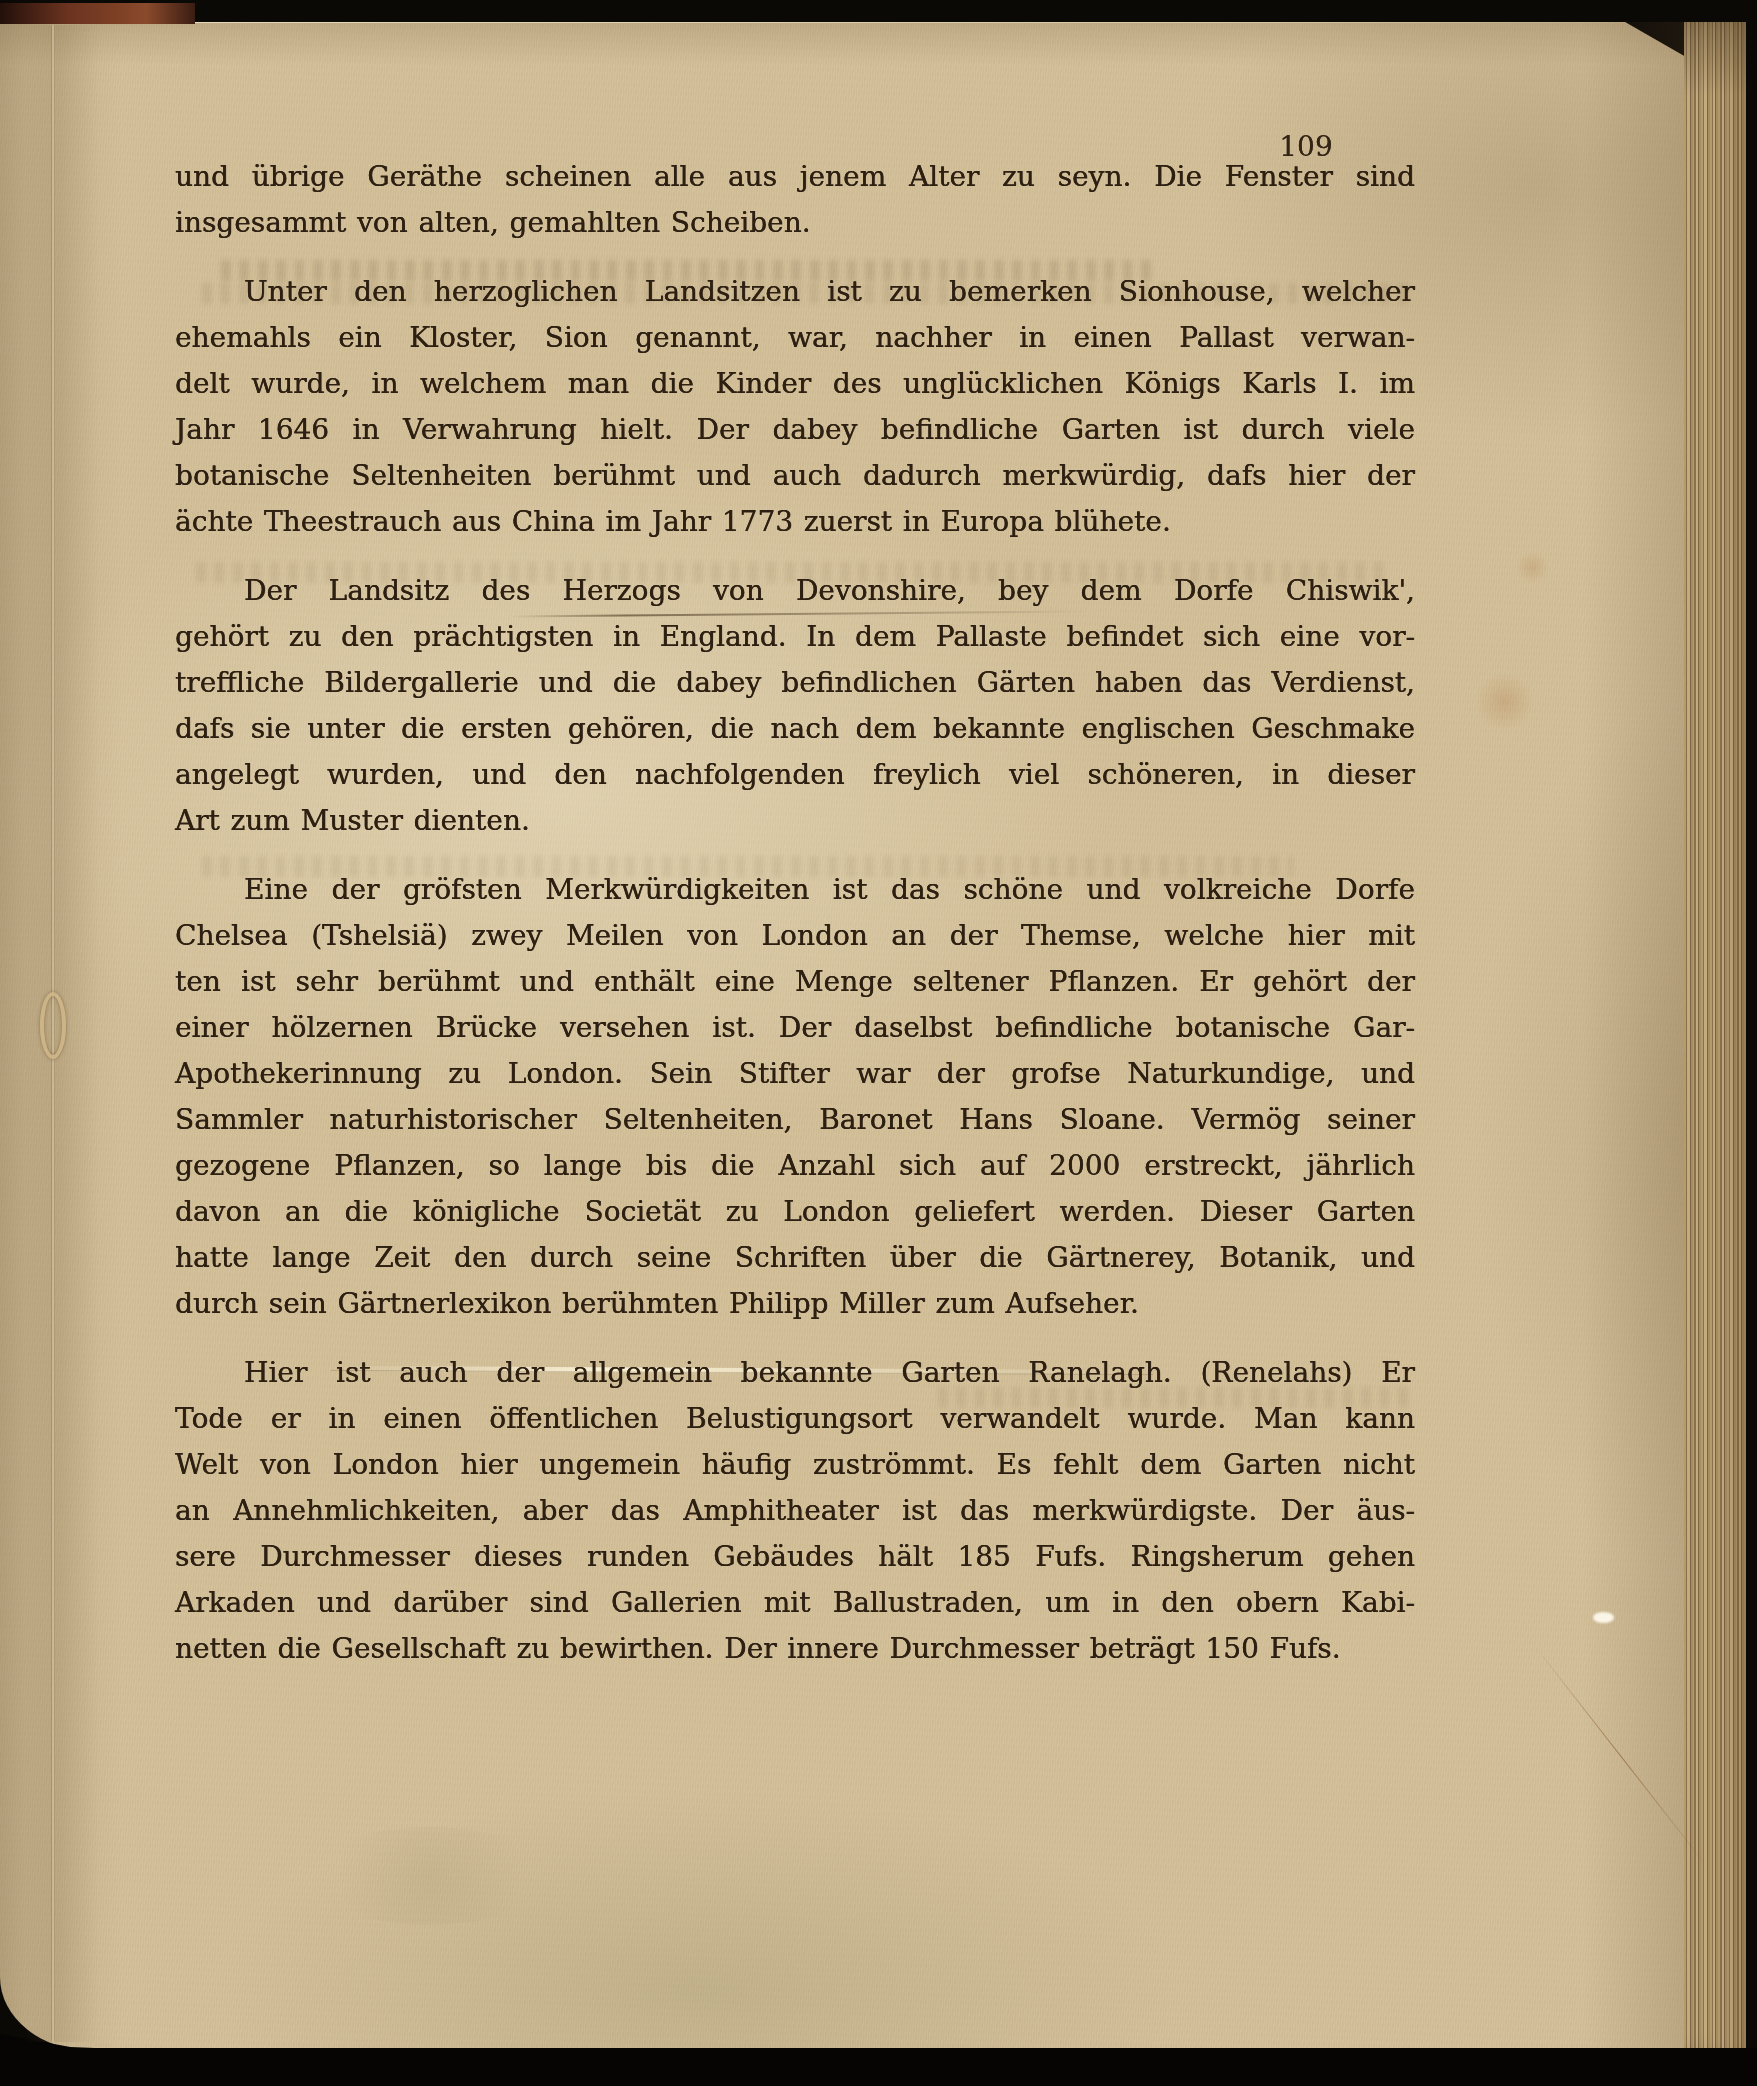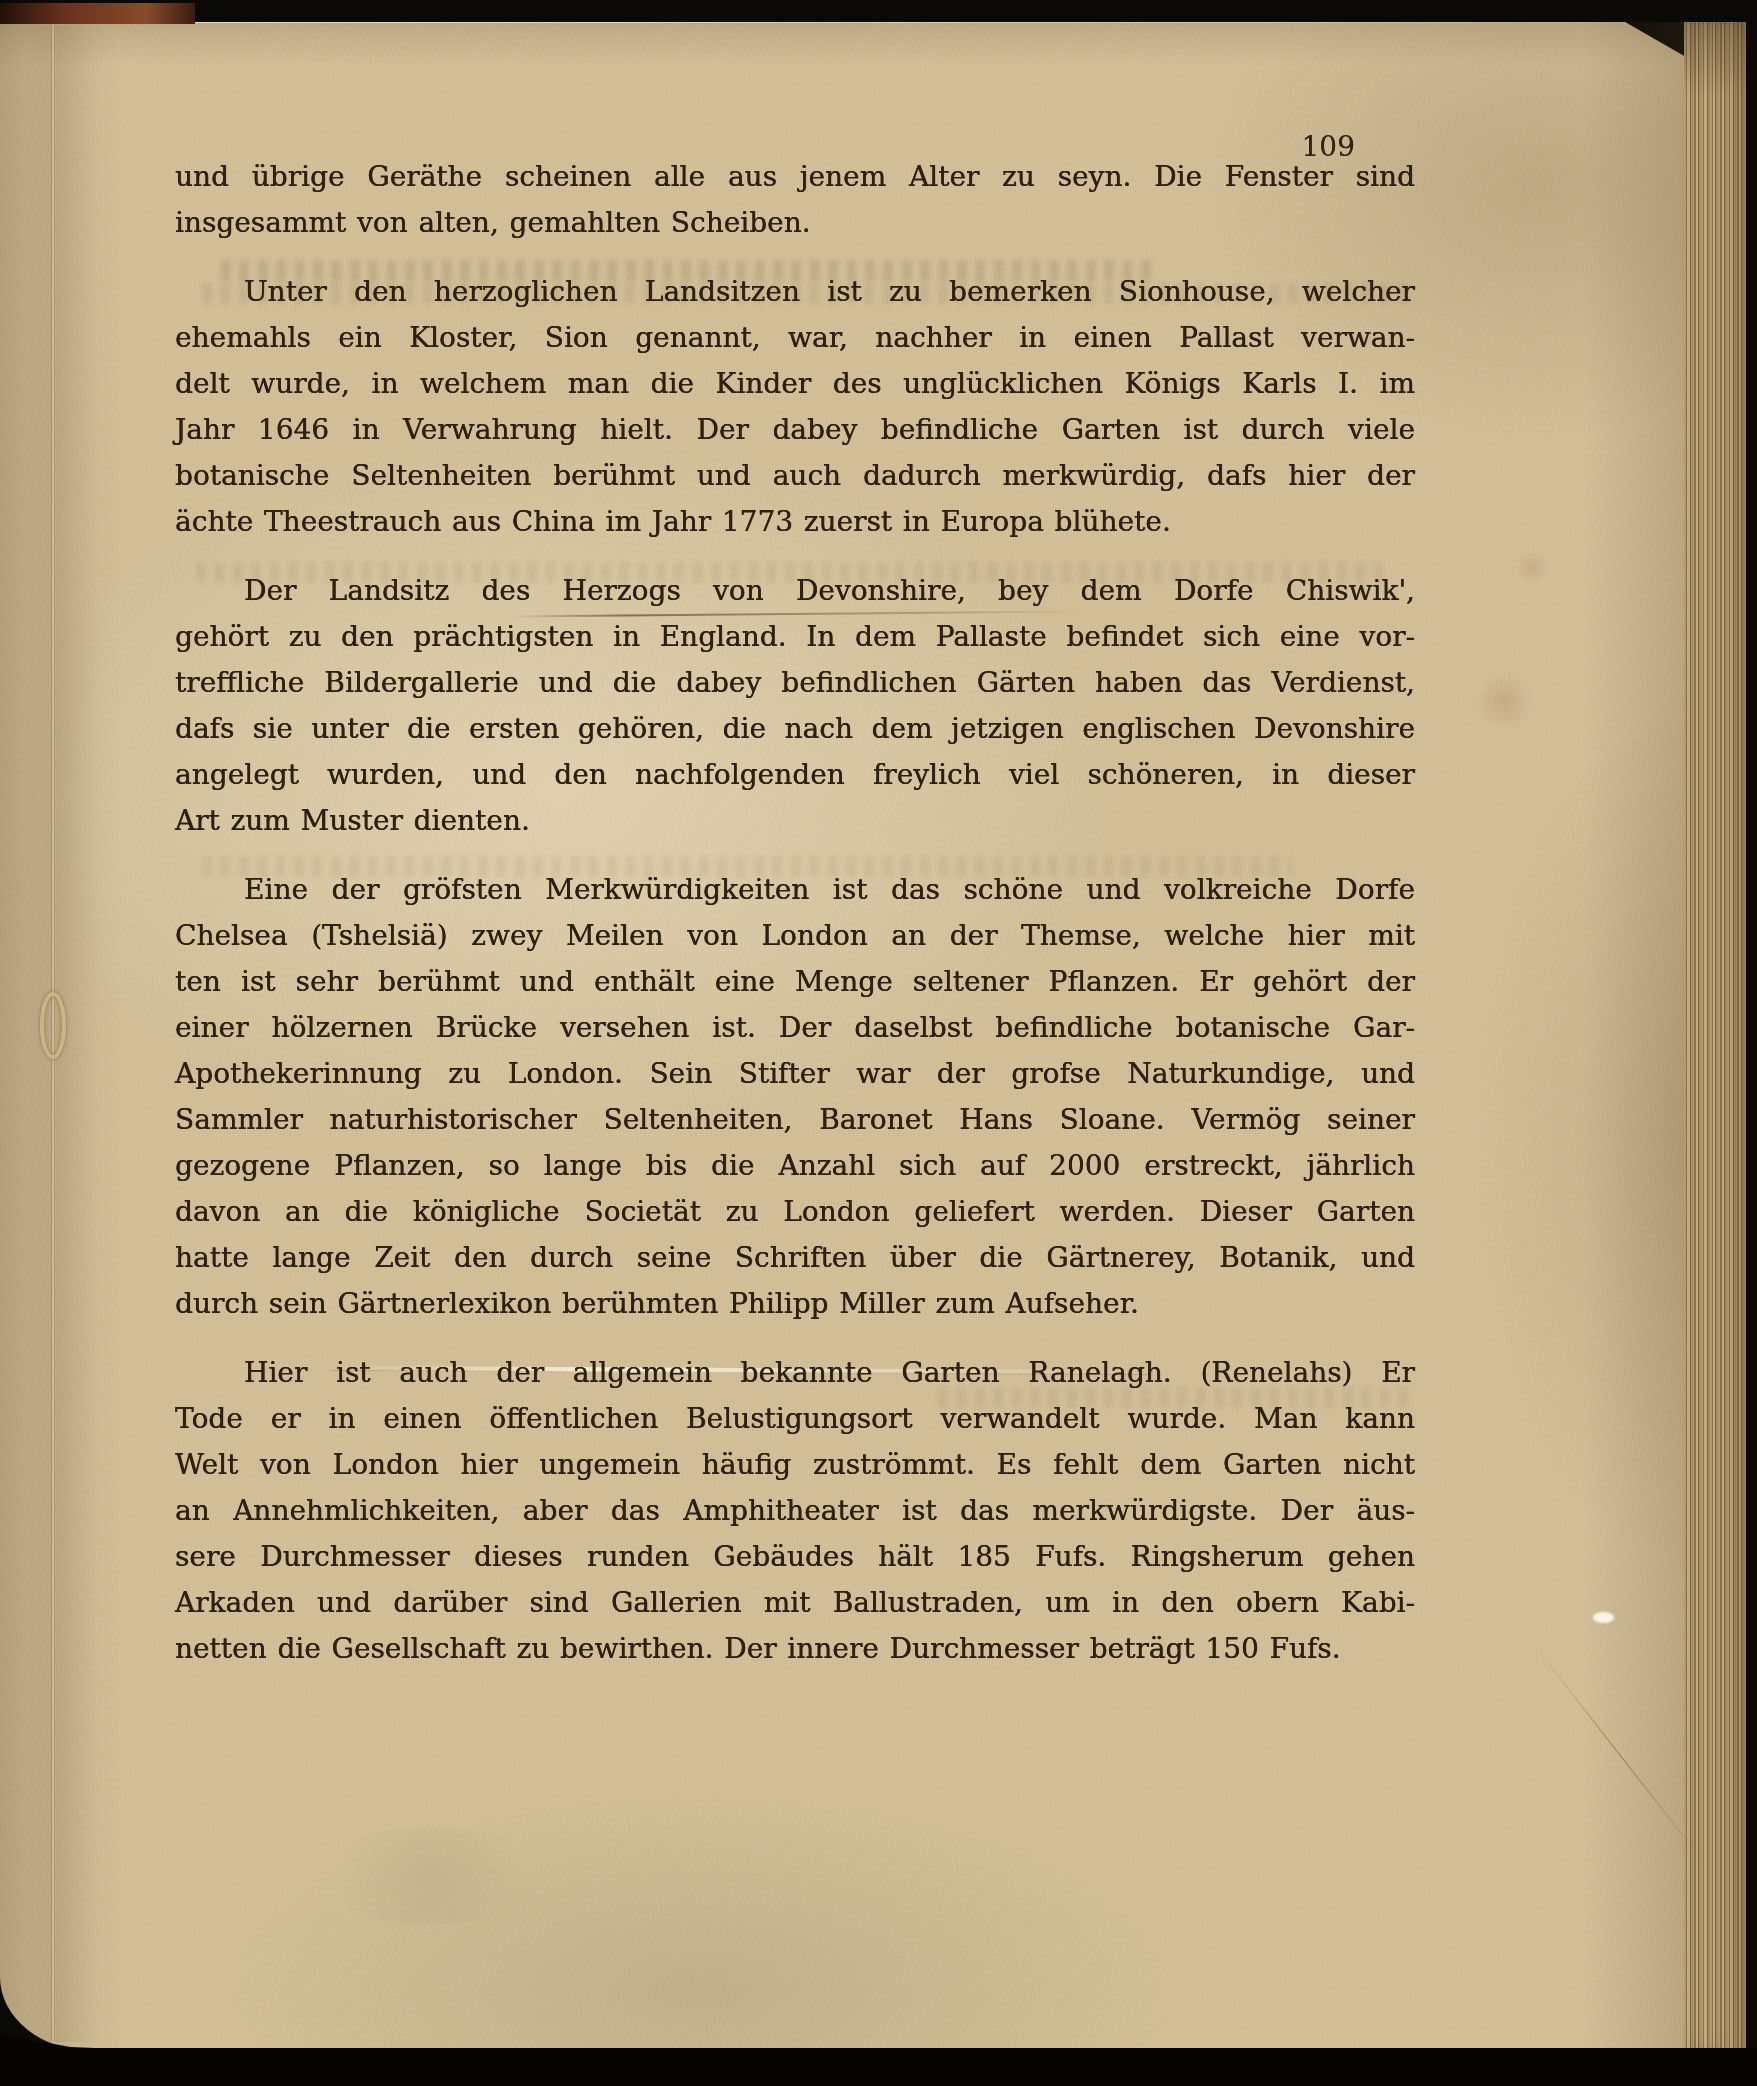--- a/index.html
+++ b/index.html
@@ -81,21 +81,21 @@
   .ghost{position:absolute;height:21px;opacity:0.5;filter:blur(2.5px);
     background:repeating-linear-gradient(90deg,rgba(118,98,66,0.38) 0 9.8px,transparent 9.8px 18.4px);}
   .g1{left:221px; top:260px; width:932px;}
   .g2{left:202px; top:283px; width:1214px; opacity:0.35;}
   .g3{left:196px; top:562px; width:1189px; opacity:0.30;}
   .g4{left:202px; top:856px;width:1091px; opacity:0.28;}
   .g5{left:938px;top:1387px;width:478px;  opacity:0.30;}
 
   
   .page-number{position:absolute;left:1257px;top:130px;width:98px;
-    font-size:28px;color:#33251608;color:#332516;text-align:right;
+    font-size:28px;color:#33251608;color:#332516;text-align:center;
     text-shadow:0 0 0.6px rgba(51,37,22,0.85);}
   .text-block{position:absolute;left:175px;top:154px;width:1240px;color:#2d2012;
     font-size:28px;text-shadow:0 0 0.6px rgba(45,32,18,0.9),0.4px 0.4px 0 rgba(45,32,18,0.45);}
   .paragraph{margin:0 0 23px 0;}
   .line{height:46px;line-height:46px;text-align:justify;text-align-last:justify;
     word-spacing:1.8px;}
   .line.last{text-align-last:left;}
   .line.indent{text-indent:69px;}
 </style>
 </head>
@@ -141,21 +141,21 @@
       <div class="line">ehemahls ein Kloster, Sion genannt, war, nachher in einen Pallast verwan-</div>
       <div class="line">delt wurde, in welchem man die Kinder des unglücklichen Königs Karls I. im</div>
       <div class="line">Jahr 1646 in Verwahrung hielt. Der dabey befindliche Garten ist durch viele</div>
       <div class="line">botanische Seltenheiten berühmt und auch dadurch merkwürdig, dafs hier der</div>
       <div class="line last">ächte Theestrauch aus China im Jahr 1773 zuerst in Europa blühete.</div>
     </div>
   <div class="paragraph">
       <div class="line indent">Der Landsitz des Herzogs von Devonshire, bey dem Dorfe Chiswik',</div>
       <div class="line">gehört zu den prächtigsten in England. In dem Pallaste befindet sich eine vor-</div>
       <div class="line">treffliche Bildergallerie und die dabey befindlichen Gärten haben das Verdienst,</div>
-      <div class="line">dafs sie unter die ersten gehören, die nach dem jetzigen englischen Devonshire</div>
+      <div class="line">dafs sie unter die ersten gehören, die nach dem bekannte englischen Geschmake</div>
       <div class="line">angelegt wurden, und den nachfolgenden freylich viel schöneren, in dieser</div>
       <div class="line last">Art zum Muster dienten.</div>
     </div>
   <div class="paragraph">
       <div class="line indent">Eine der gröfsten Merkwürdigkeiten ist das schöne und volkreiche Dorfe</div>
       <div class="line">Chelsea (Tshelsiä) zwey Meilen von London an der Themse, welche hier mit</div>
       <div class="line">ten ist sehr berühmt und enthält eine Menge seltener Pflanzen.  Er gehört der</div>
       <div class="line">einer hölzernen Brücke versehen ist.  Der daselbst befindliche botanische Gar-</div>
       <div class="line">Apothekerinnung zu London.  Sein Stifter war der grofse Naturkundige, und</div>
       <div class="line">Sammler naturhistorischer Seltenheiten, Baronet Hans Sloane. Vermög seiner</div>

